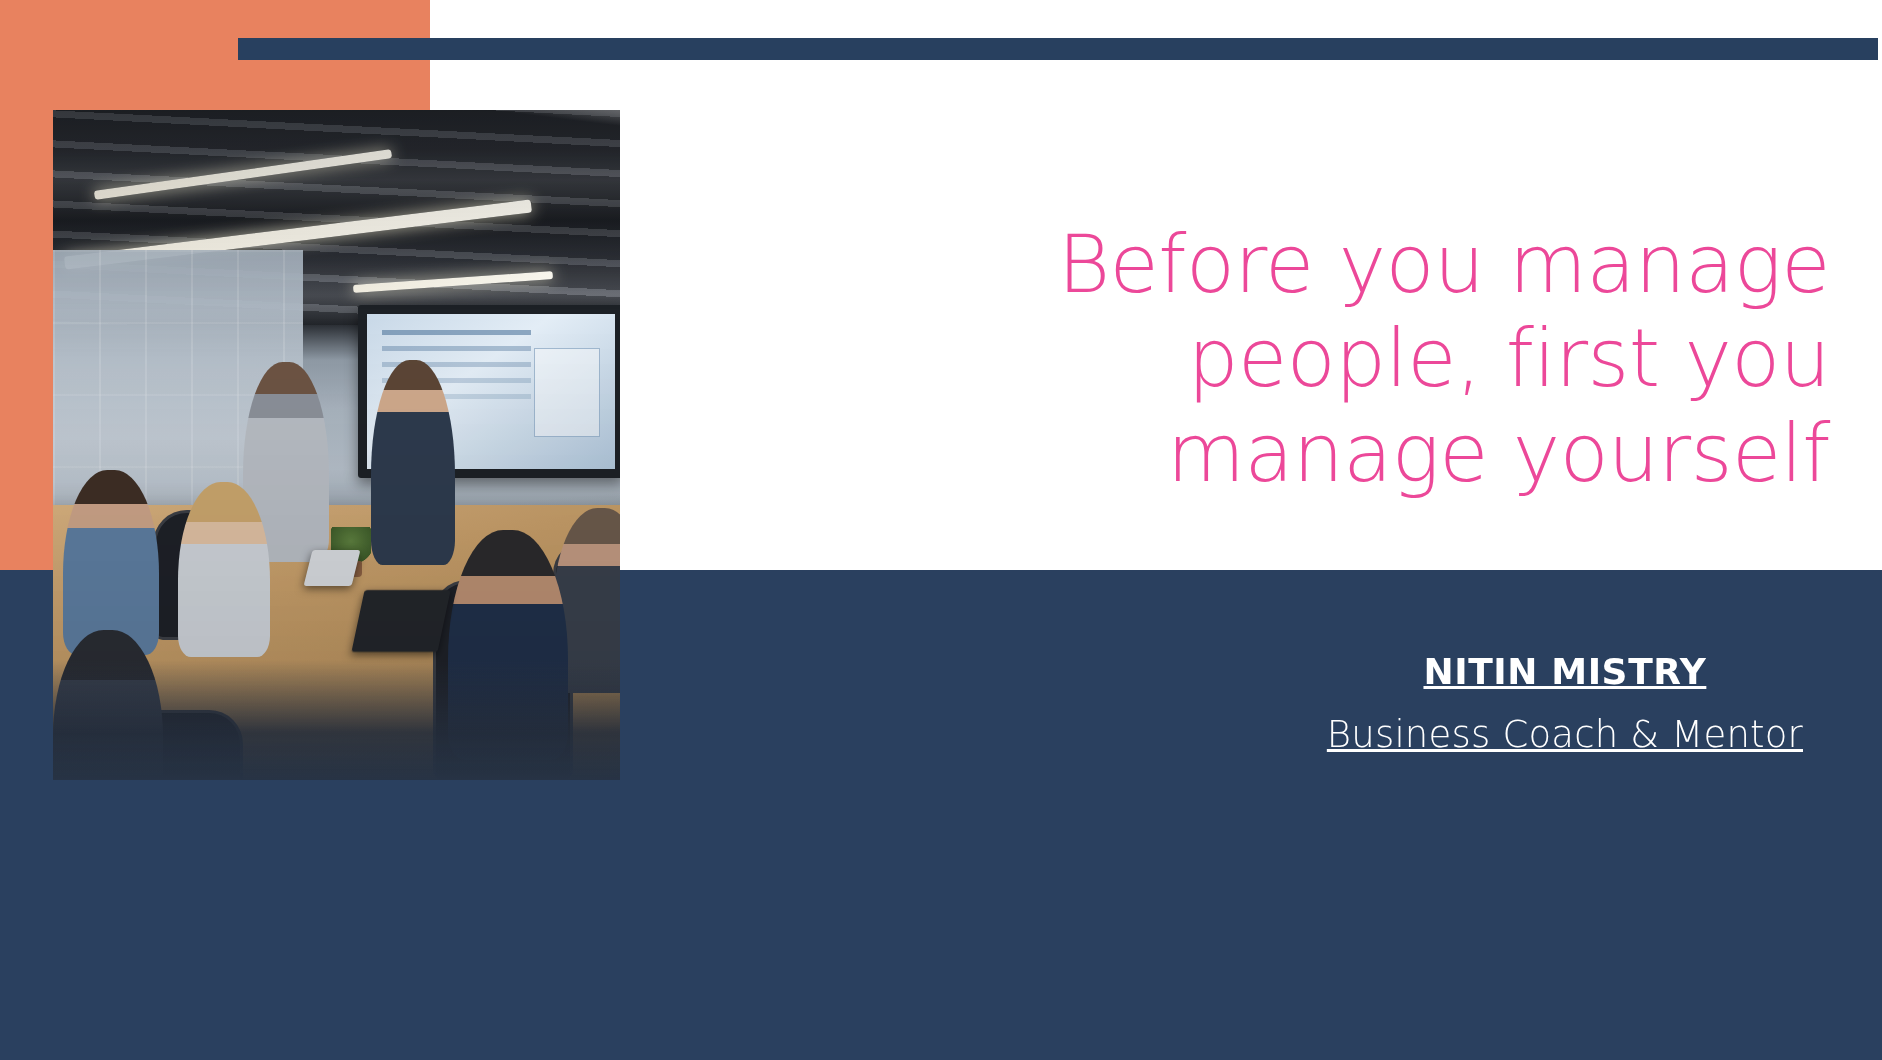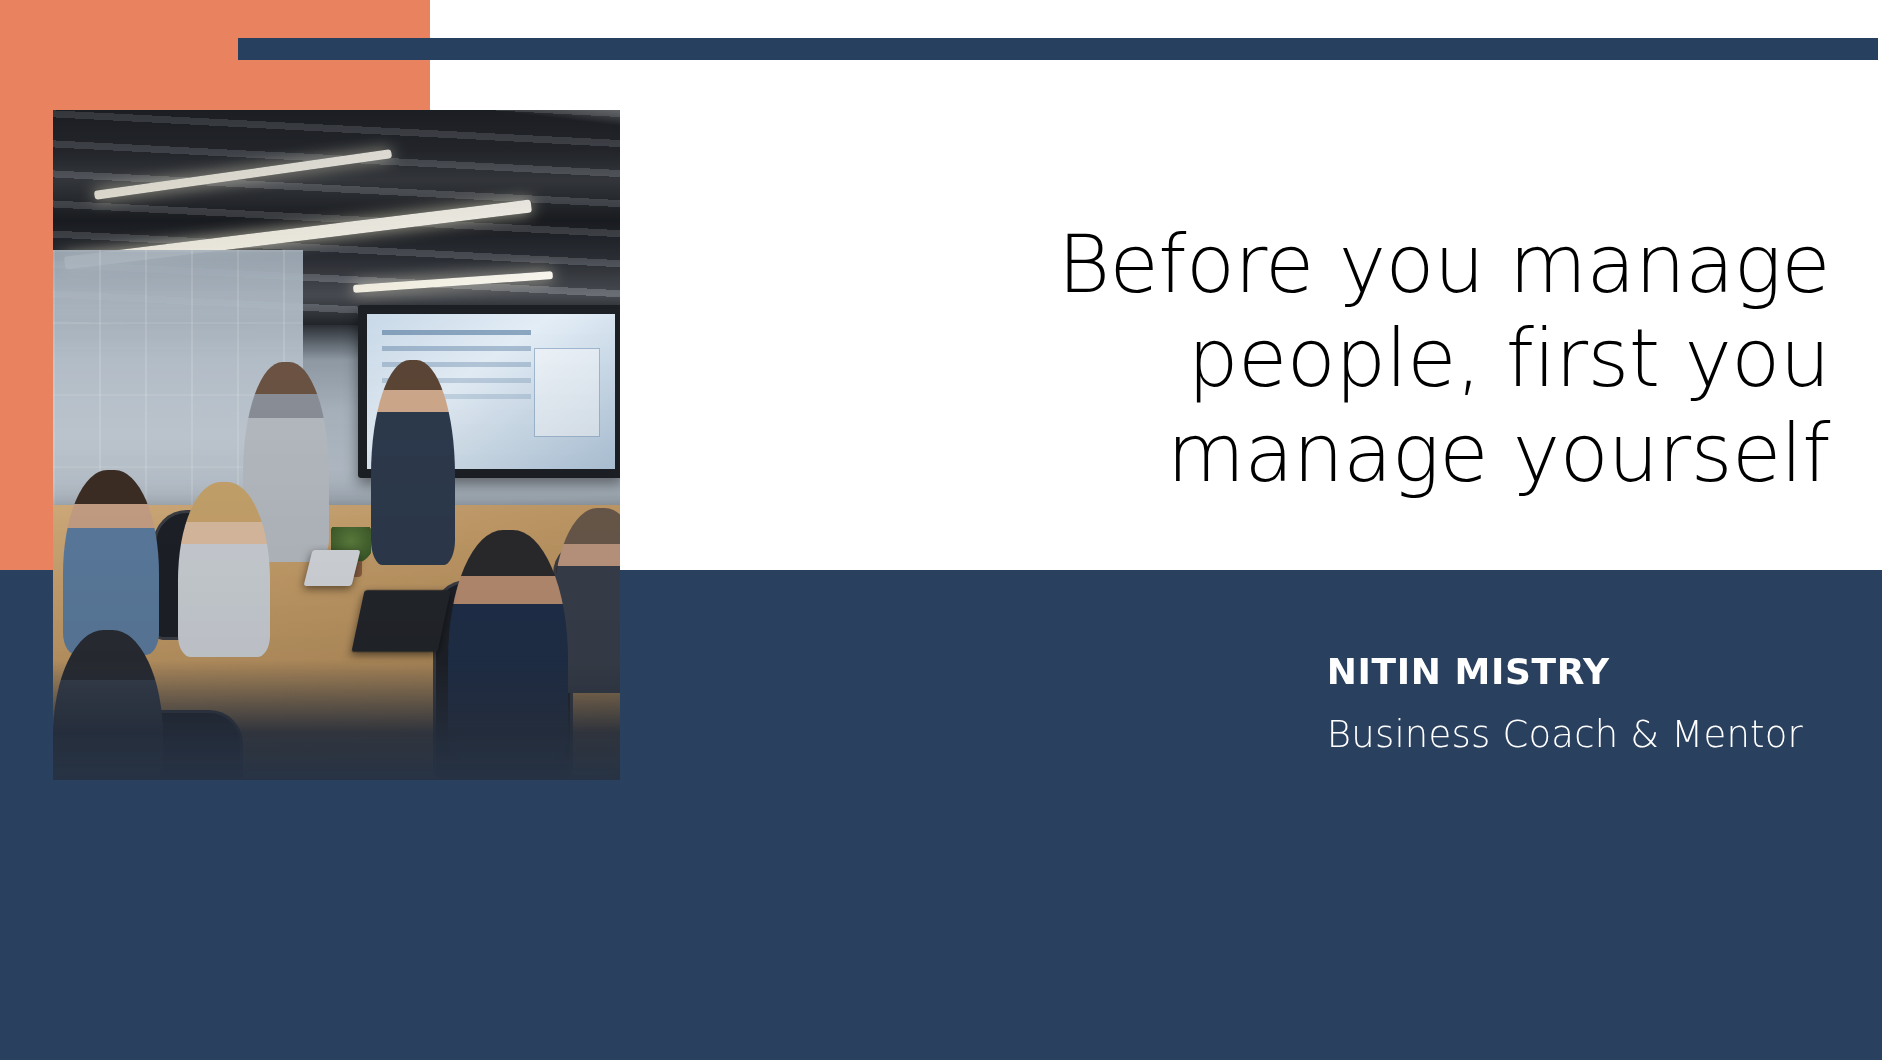--- a/index.html
+++ b/index.html
@@ -228,31 +228,32 @@
     position: absolute;
     left: 700px;
     top: 218px;
     width: 1130px;
     text-align: right;
     font-family: "DejaVu Sans", sans-serif;
     font-weight: 300;
     font-size: 80px;
     line-height: 1.18;
     letter-spacing: -0.5px;
-    color: #000000;
+    color: #ec4899;
     white-space: pre-line;
   }
 
   
   .credit {
     position: absolute;
     right: 79px;
     top: 652px;
-    text-align: left;
+    text-align: center;
     color: #ffffff;
+    text-decoration: underline;
   }
   .credit-name {
     font-family: "DejaVu Sans", sans-serif;
     font-size: 36px;
     font-weight: 700;
     letter-spacing: 0.6px;
     line-height: 1.1;
   }
   .credit-role {
     margin-top: 22px;

